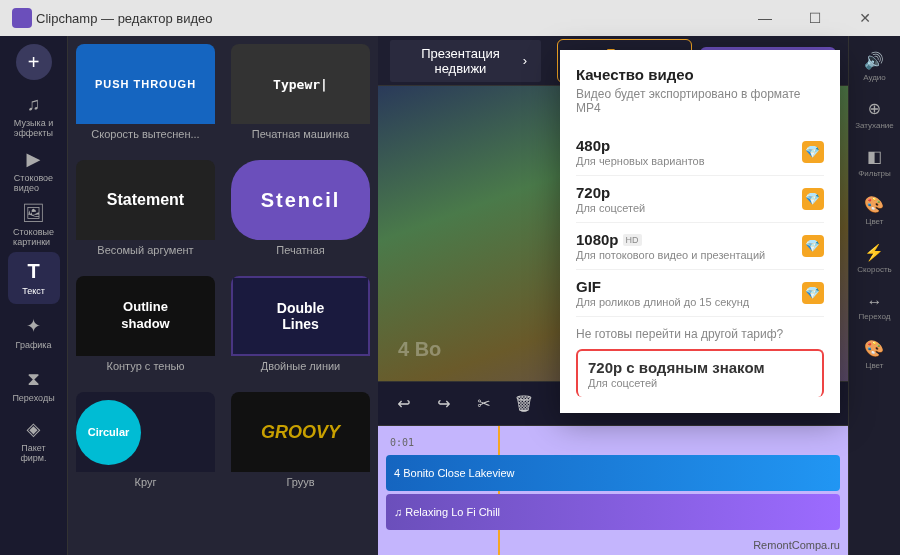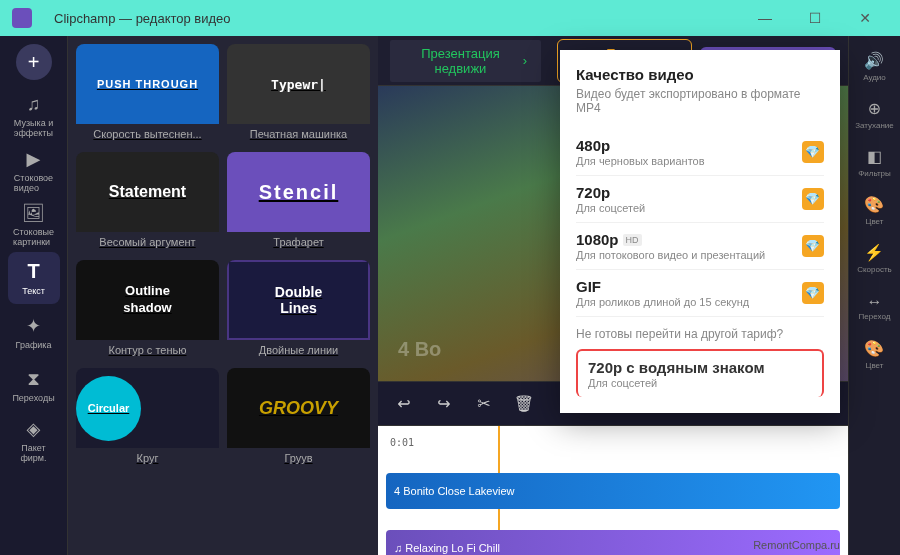--- a/index.html
+++ b/index.html
@@ -1,25 +1,25 @@
 <!DOCTYPE html>
 <html><head>
   <meta charset="utf-8">
   <style>
     * { margin: 0; padding: 0; box-sizing: border-box; }
     body { width: 900px; height: 555px; background: #1a1a2e; font-family: 'Segoe UI', sans-serif; overflow: hidden; position: relative; }
 
     
     .titlebar {
       height: 36px;
-      background: #5eead4;
+      background: #e5e5e5;
       display: flex;
       align-items: center;
       padding: 0 12px;
-      gap: 22px;
+      gap: 4px;
     }
     .titlebar-icon { width: 20px; height: 20px; background: #6b4fbb; border-radius: 4px; }
     .titlebar-title { font-size: 13px; color: #333; flex: 1; }
     .titlebar-controls { display: flex; gap: 4px; }
     .titlebar-btn { width: 46px; height: 30px; display: flex; align-items: center; justify-content: center; font-size: 14px; color: #555; cursor: pointer; }
 
     
     .main-container {
       display: flex;
       height: calc(555px - 36px);
@@ -30,22 +30,21 @@
     .templates-sidebar {
       width: 310px;
       background: #252535;
       overflow-y: auto;
       padding: 8px;
       flex-shrink: 0;
     }
     .template-grid {
       display: grid;
       grid-template-columns: 1fr 1fr;
-      gap: 8px;
-      text-decoration: underline;
+      gap: 16px;
     }
     .template-card {
       border-radius: 8px;
       overflow: hidden;
       cursor: pointer;
     }
     .template-thumb {
       width: 100%;
       height: 80px;
       display: flex;
@@ -58,21 +57,21 @@
       font-size: 11px;
       color: #aaa;
       padding: 4px 2px;
       text-align: center;
     }
 
     
     .t-push { background: #1565c0; color: white; font-size: 11px; font-weight: 900; letter-spacing: 1px; }
     .t-typewr { background: #333; color: white; font-family: monospace; }
     .t-statement { background: #222; color: white; font-size: 16px; font-weight: 700; }
-    .t-stencil { background: #6b4fbb; color: white; font-size: 20px; font-weight: 900; letter-spacing: 2px; }
+    .t-stencil { background: #6b4fbb; color: white; font-size: 20px; font-weight: 900; letter-spacing: 2px; border-radius: 29px; }
     .t-outline { background: #111; color: white; font-size: 13px; font-weight: 700; text-align: center; line-height: 1.3; }
     .t-double { background: #1a1a3e; color: white; font-size: 14px; font-weight: 700; text-align: center; border: 2px solid rgba(120,80,200,0.5); }
     .t-groovy { background: #111; color: #c8a000; font-size: 18px; font-weight: 900; font-style: italic; }
 
     
     .editor-area {
       flex: 1;
       display: flex;
       flex-direction: column;
       background: #1a1a2e;
@@ -85,21 +84,21 @@
       background: #1e1e30;
       display: flex;
       align-items: center;
       padding: 0 12px;
       gap: 8px;
       border-bottom: 1px solid #333;
     }
     .project-title-btn {
       background: #2a2a3e;
       border: none;
-      color: #22c55e;
+      color: #ffffff;
       padding: 6px 14px;
       border-radius: 2px;
       font-size: 13px;
       cursor: pointer;
       display: flex;
       align-items: center;
       gap: 6px;
     }
     .upgrade-btn {
       background: transparent;
@@ -176,29 +175,29 @@
     }
     .timecode {
       font-size: 12px;
       color: #aaa;
       font-family: monospace;
     }
 
     
     .timeline-area {
       height: 130px;
-      background: #ffffff;
+      background: #c4b5fd;
       border-top: 1px solid #333;
       padding: 6px 0;
       overflow: hidden;
       position: relative;
     }
     .timeline-track {
       height: 36px;
-      margin: 21px 8px;
+      margin: 3px 8px;
       border-radius: 4px;
       position: relative;
       display: flex;
       align-items: center;
       padding: 0 8px;
       font-size: 11px;
       color: white;
       font-weight: 500;
     }
     .track-video { background: linear-gradient(90deg, #1565c0 0%, #2196f3 100%); }
@@ -428,21 +427,21 @@
         <div class="template-label">Печатная машинка</div>
       </div>
 
       <div class="template-card">
         <div class="template-thumb t-statement">Statement</div>
         <div class="template-label">Весомый аргумент</div>
       </div>
 
       <div class="template-card">
         <div class="template-thumb t-stencil">Stencil</div>
-        <div class="template-label">Трафарет</div>
+        <div class="template-label">Печатная</div>
       </div>
 
       <div class="template-card">
         <div class="template-thumb t-outline">Outline<br>shadow</div>
         <div class="template-label">Контур с тенью</div>
       </div>
 
       <div class="template-card">
         <div class="template-thumb t-double">Double<br>Lines</div>
         <div class="template-label">Двойные линии</div>

